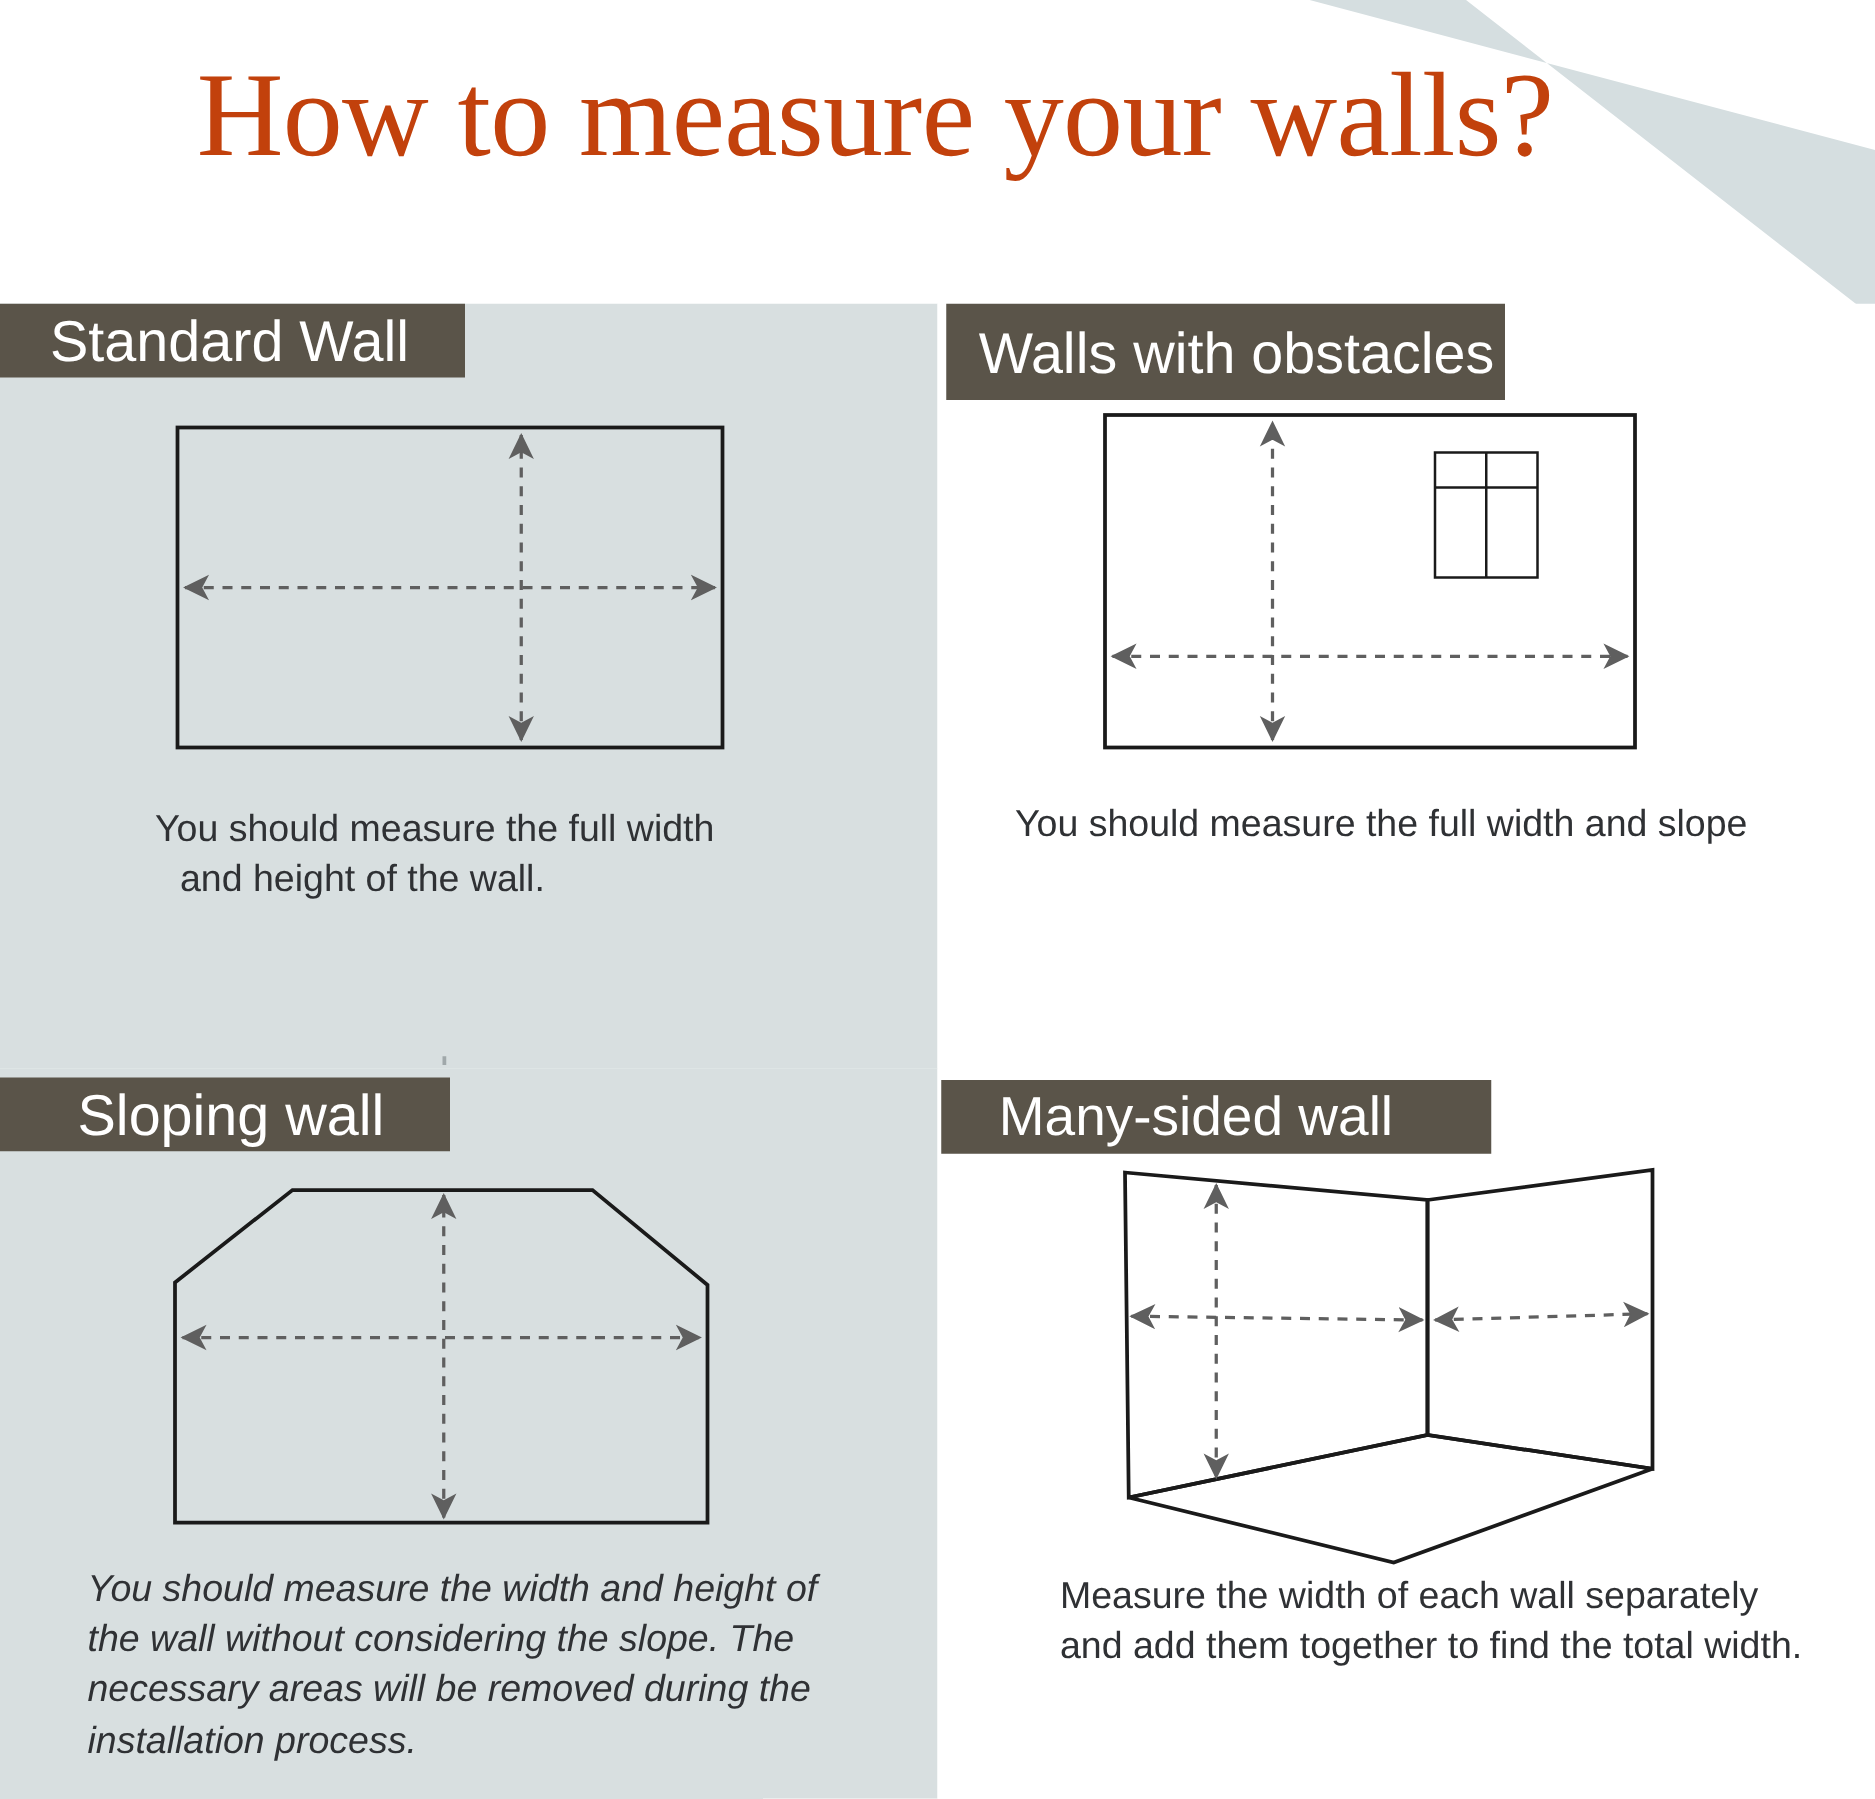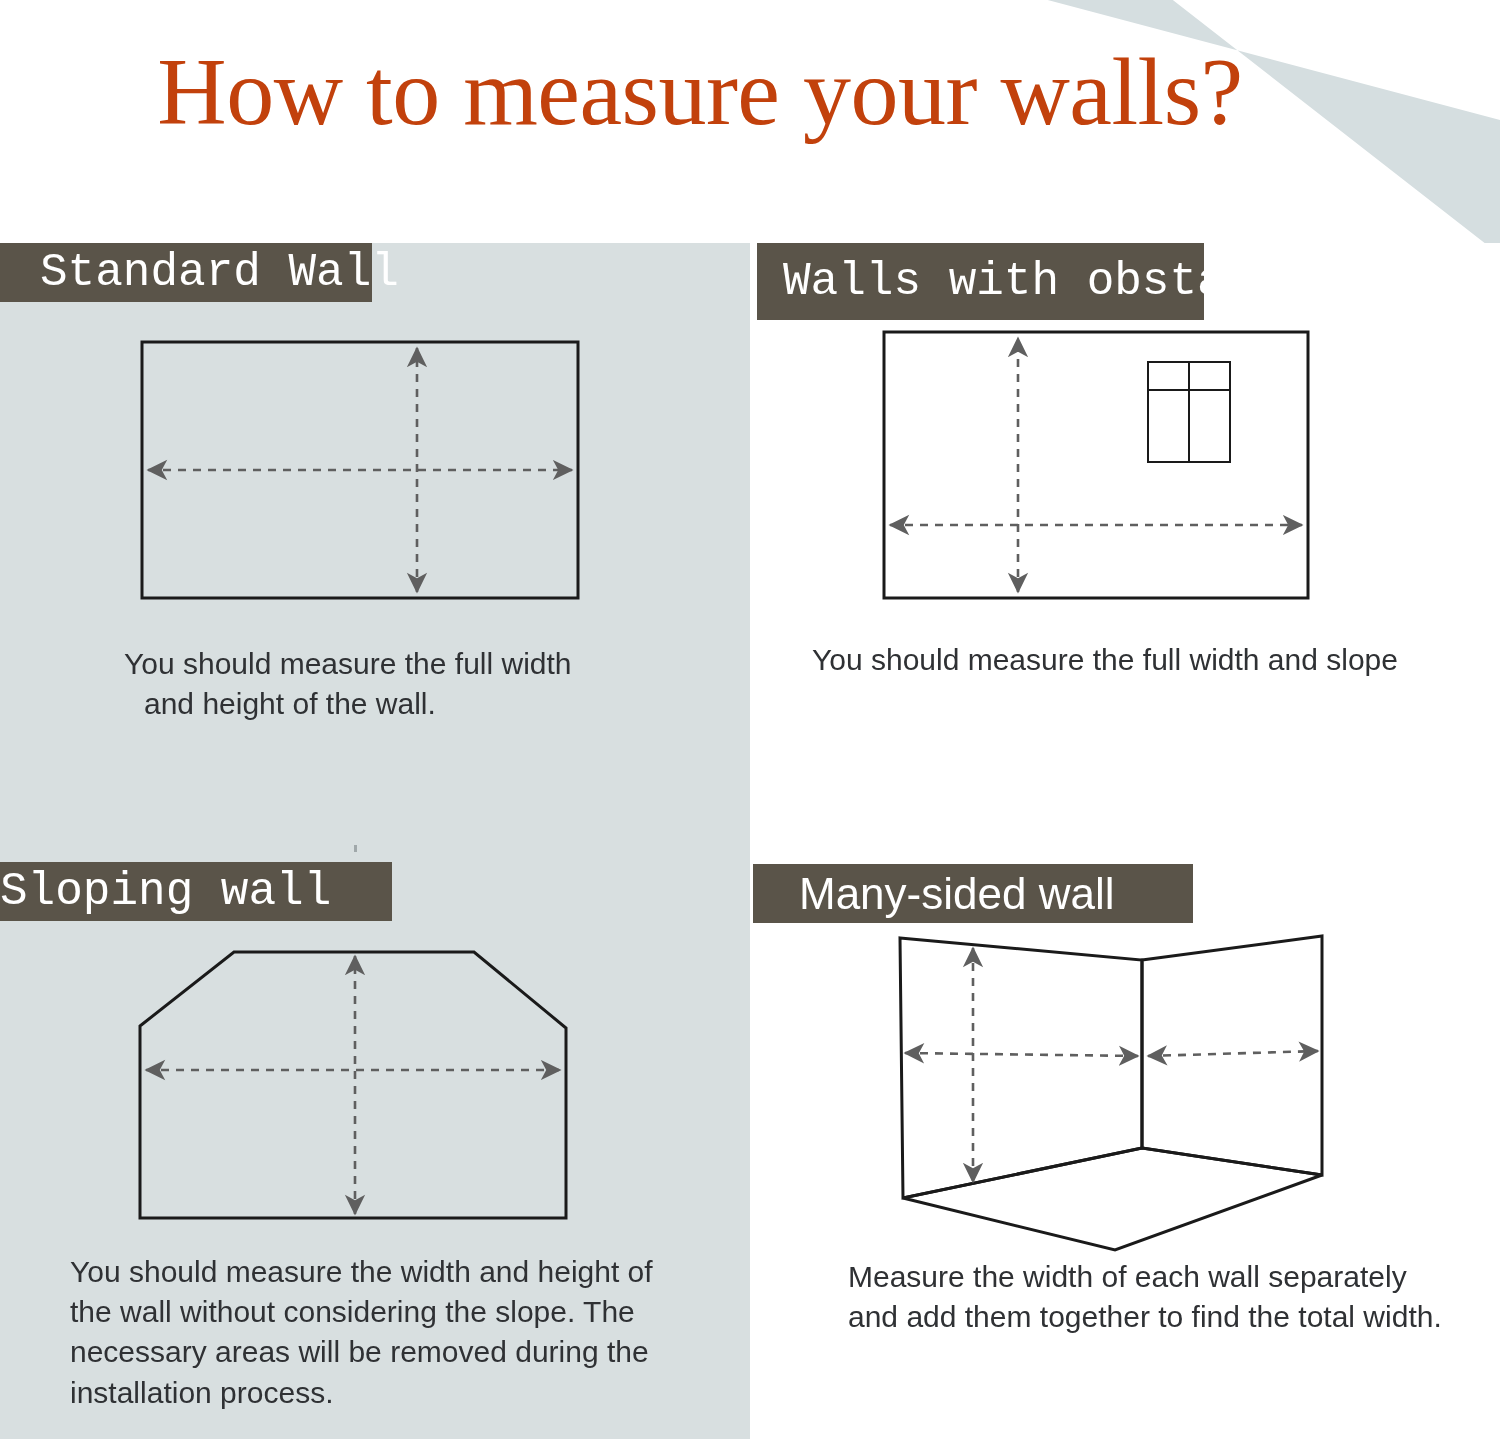--- a/index.html
+++ b/index.html
@@ -50,25 +50,25 @@
   .hdr {
     position:absolute;
     background:#5a5449;
     color:#ffffff;
     display:flex;
     align-items:center;
     z-index:4;
     font-weight:400;
     white-space:nowrap;
   }
-  .hdr.cond { font-family:Liberation Mono, monospace; font-stretch:condensed; }
+  .hdr.cond { font-family:Liberation Sans, sans-serif; font-stretch:condensed; }
 
   #hdr-standard   { left:0px;   top:243px; width:372px; height:59px; padding-left:40px; font-size:46px; }
   #hdr-obstacles  { left:757px; top:243px; width:447px; height:77px; padding-left:26px; font-size:46px; }
-  #hdr-sloping    { left:0px;   top:862px; width:392px; height:59px; font-size:46px; }
+  #hdr-sloping    { left:0px;   top:862px; width:360px; height:59px; padding-left:62px; font-size:46px; }
   #hdr-manysided  { left:753px; top:864px; width:440px; height:59px; padding-left:46px; font-size:44px; }
 
   
   .fig { position:absolute; z-index:3; }
   #fig-standard  { left:120px; top:320px;  width:480px; height:300px; }
   #fig-obstacles { left:860px; top:320px;  width:480px; height:300px; }
   #fig-sloping   { left:110px; top:930px;  width:500px; height:320px; }
   #fig-manysided { left:870px; top:920px;  width:500px; height:340px; }
 
   
@@ -76,21 +76,21 @@
     position:absolute;
     color:#2f3134;
     font-size:30px;
     line-height:1.34;
     z-index:3;
     font-family:"Liberation Sans", sans-serif;
   }
   #cap-standard  { left:124px; top:644px;  width:520px; text-indent:0; }
   #cap-standard .l2 { margin-left:20px; }
   #cap-obstacles { left:812px; top:640px;  width:660px; }
-  #cap-sloping   { left:70px;  top:1252px; width:620px; }
+  #cap-sloping   { left:70px;  top:1252px; width:620px;font-style:italic; }
   #cap-manysided { left:848px; top:1257px; width:620px; }
 
   .caption .ln { display:block; }
 
   
   .speck {
     position:absolute; left:354px; top:845px; width:3px; height:7px;
     background:#8d9698; z-index:3; opacity:.75;
   }
 </style>

